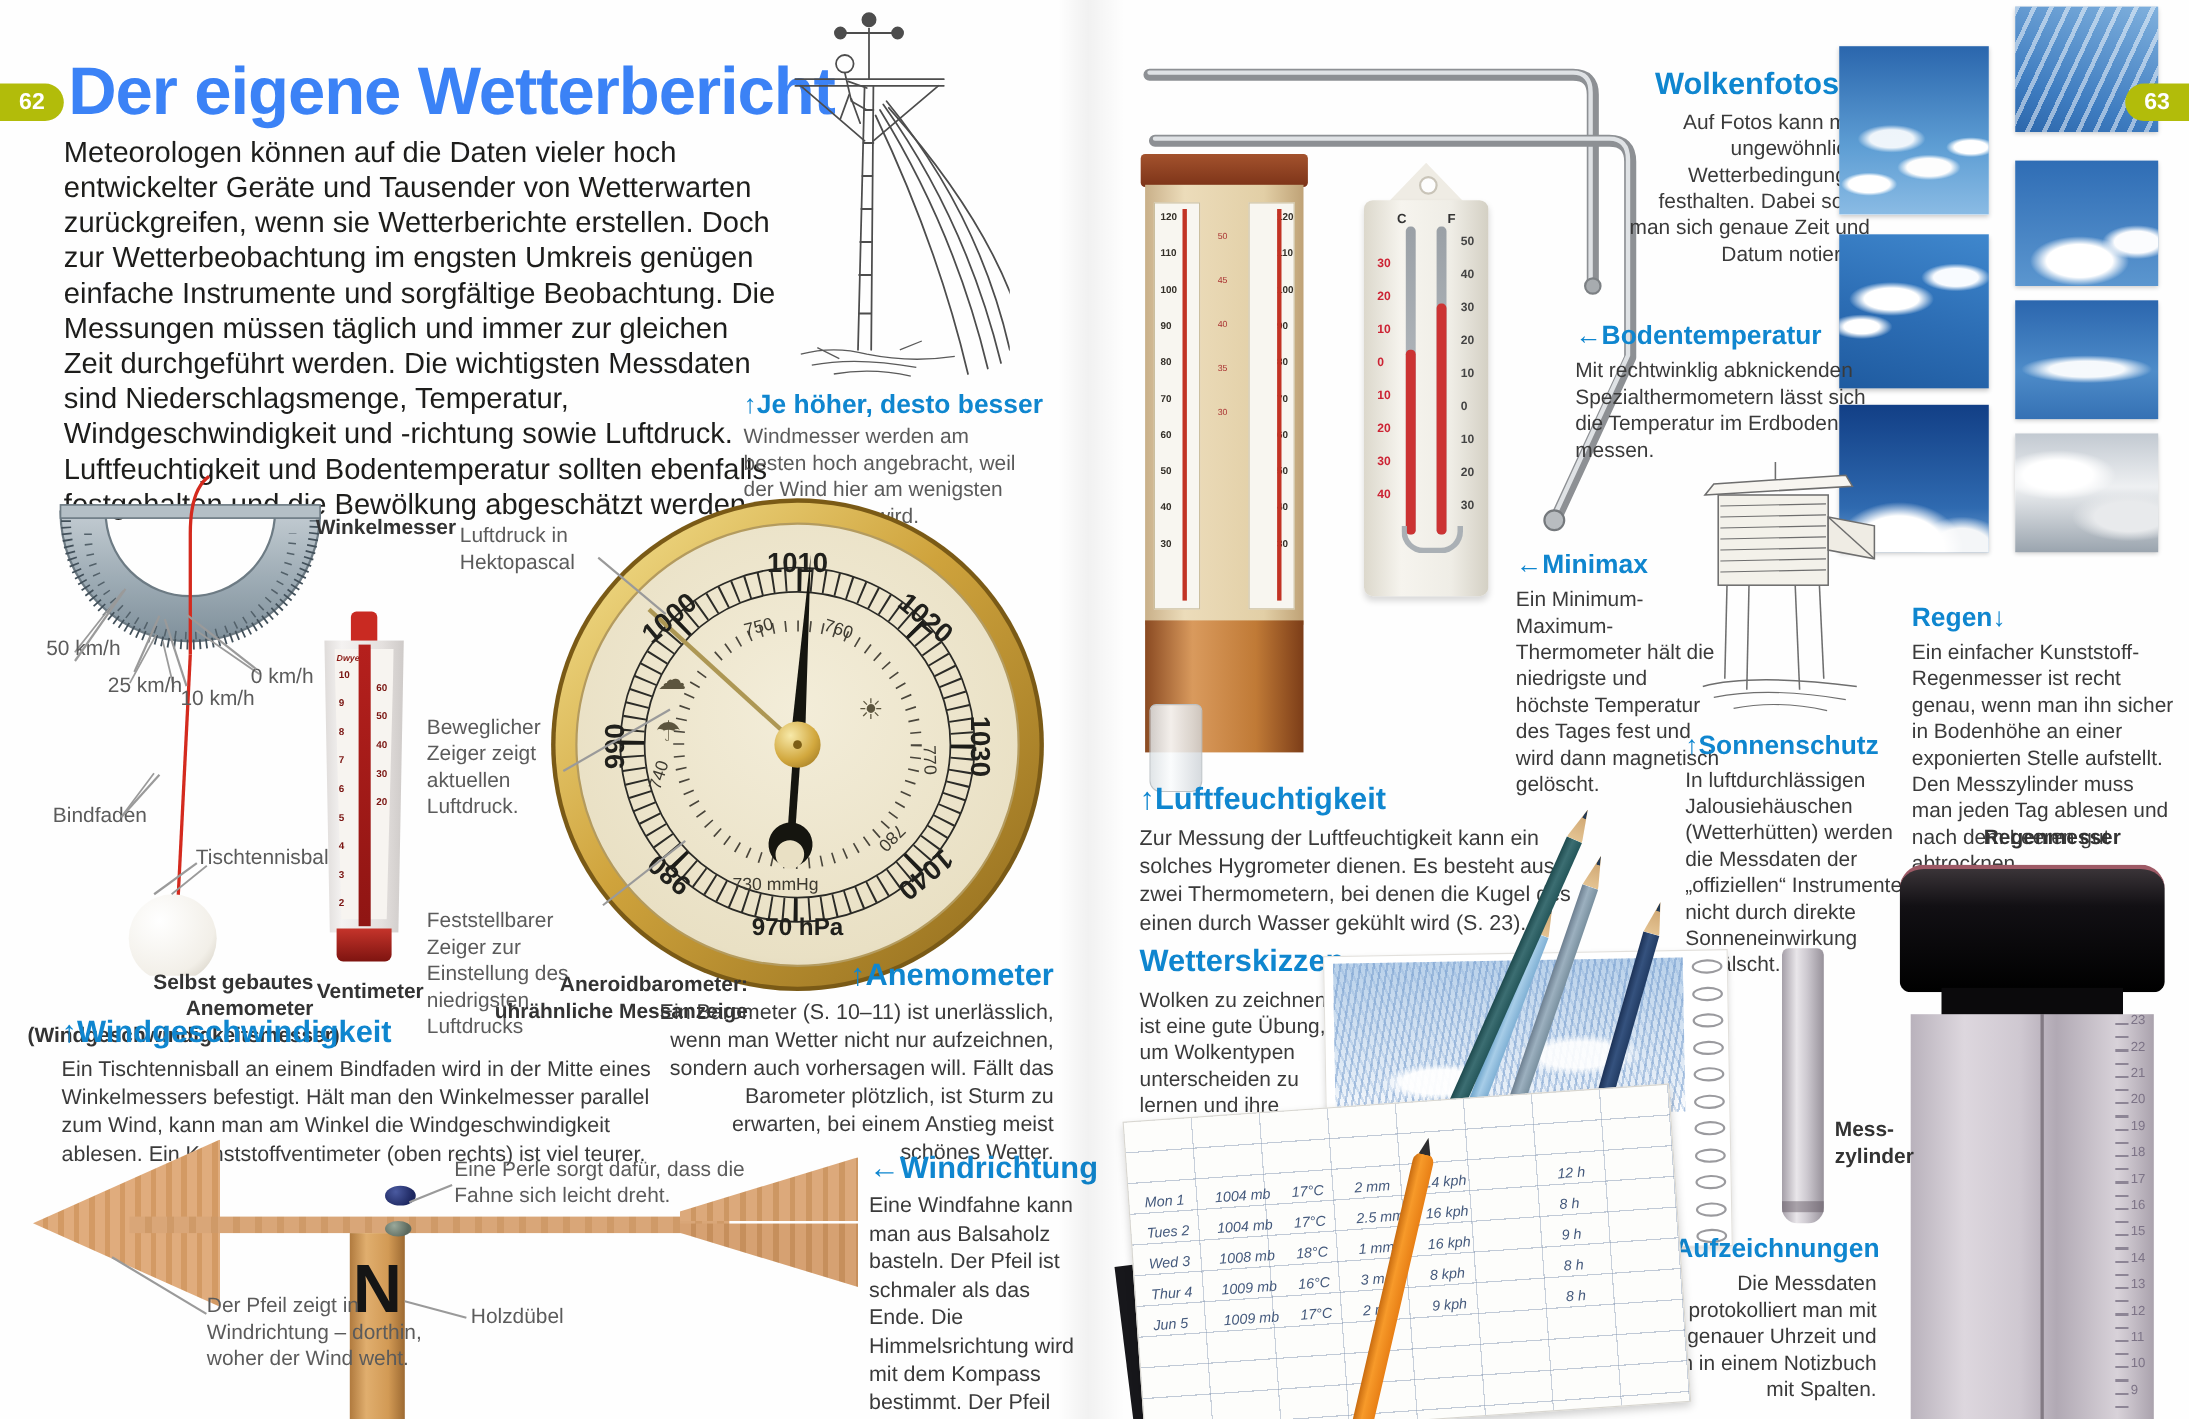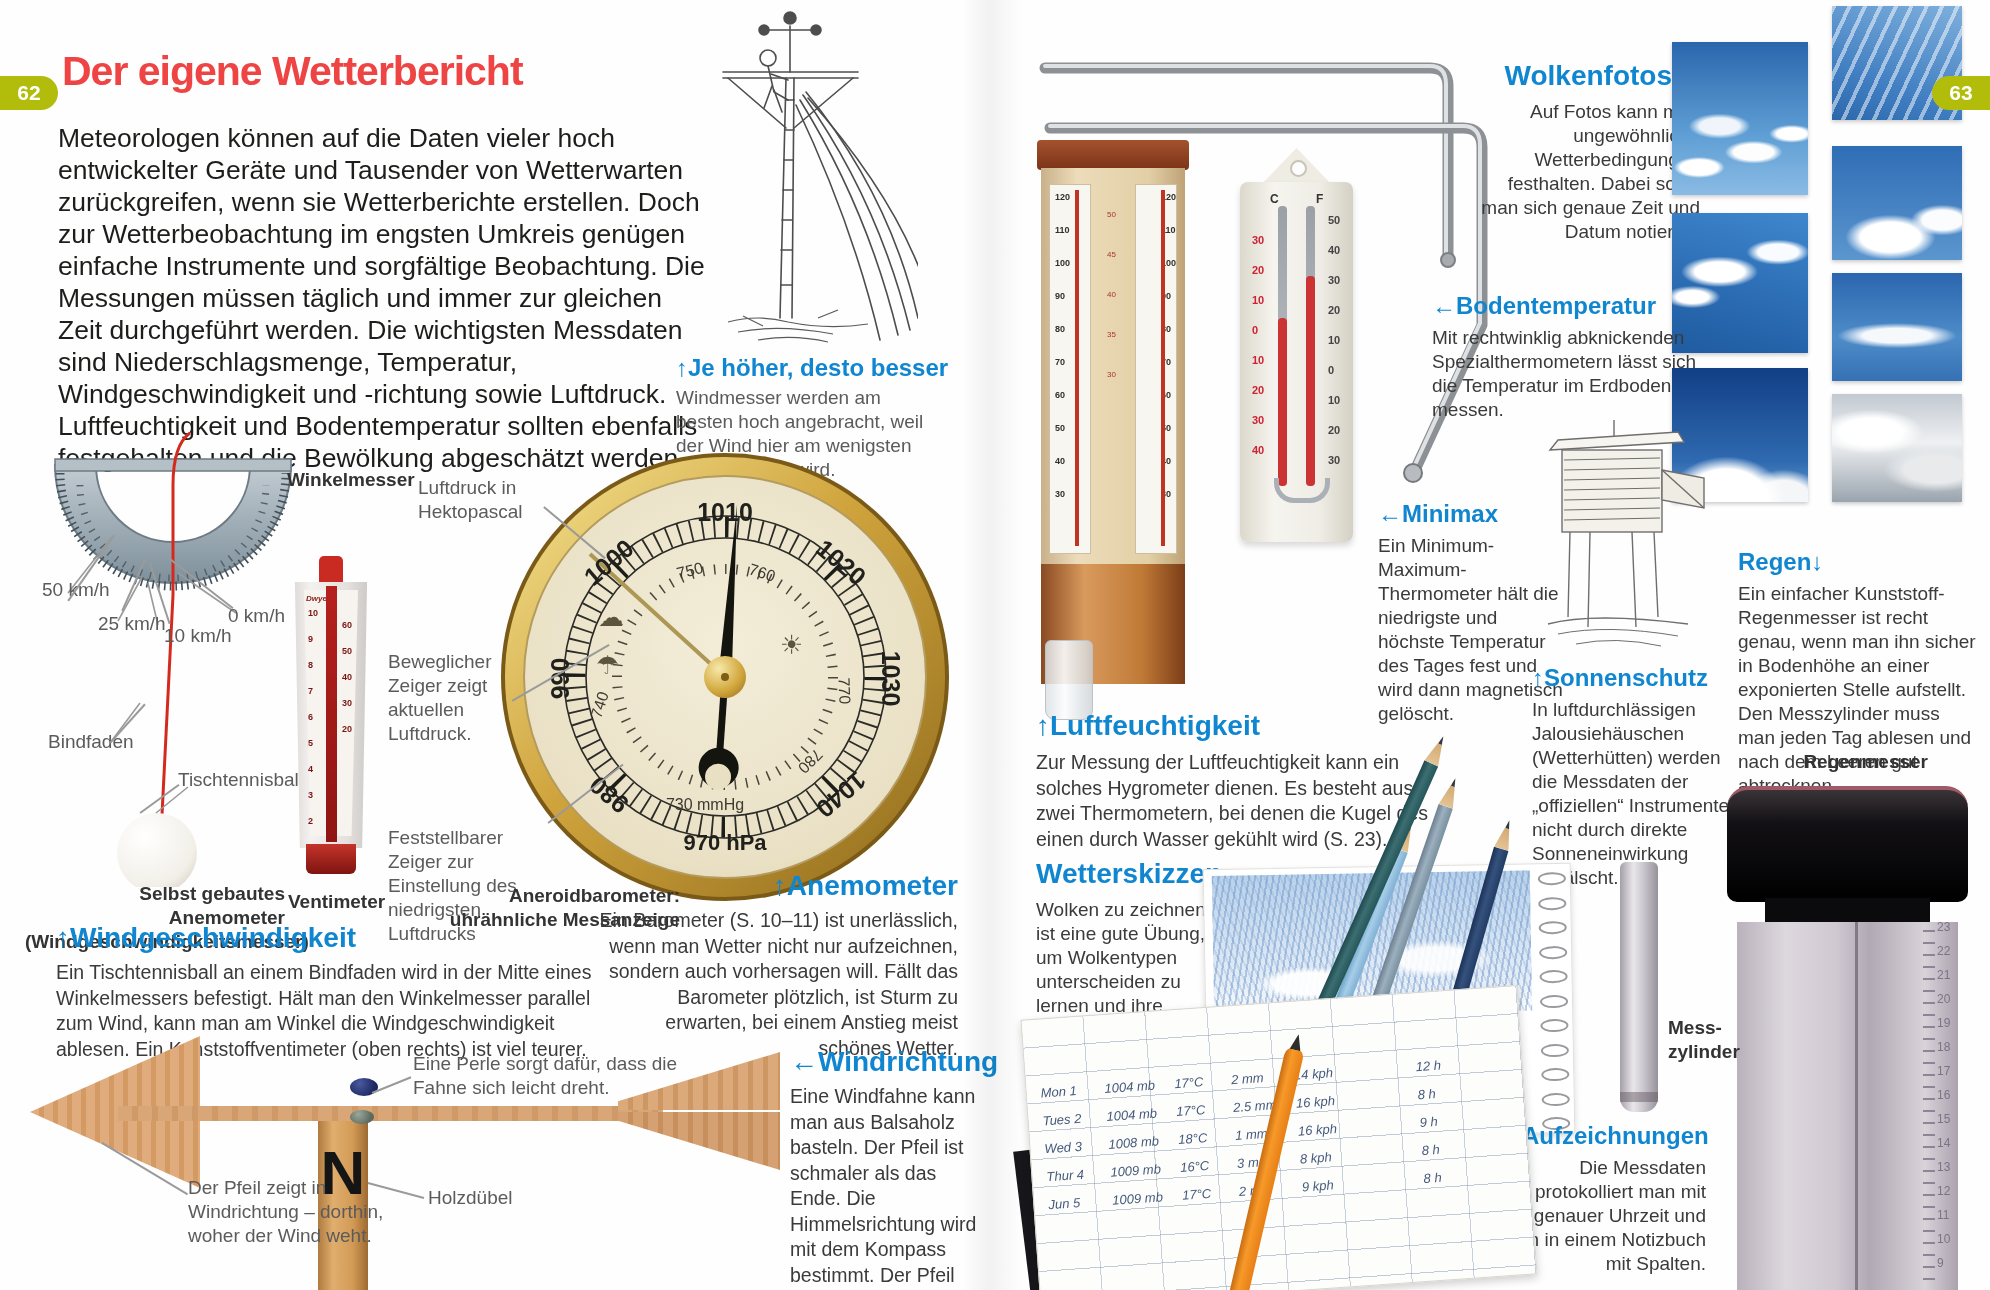--- a/index.html
+++ b/index.html
@@ -4,21 +4,21 @@
 <style>
   html,body{margin:0;padding:0;}
   body{width:1990px;height:1290px;position:relative;overflow:hidden;background:#fefefe;
        font-family:"Liberation Sans","DejaVu Sans",sans-serif;color:#222;}
   .abs{position:absolute;}
   
   .badge{width:58px;height:34px;background:#b2bc0a;color:#fff;font-weight:700;font-size:21px;
          display:flex;align-items:center;justify-content:center;z-index:30;}
   .badge-l{border-radius:0 17px 17px 0;}
   .badge-r{border-radius:17px 0 0 17px;align-items:center;}
-  .title{font-size:41px;font-weight:700;color:#ef4444;letter-spacing:-1px;}
+  .title{font-size:61px;font-weight:700;color:#3b82f6;letter-spacing:-1px;}
   .intro{font-size:26.5px;line-height:32px;color:#1d1d1b;}
   .h-blue{color:#0f86cf;font-weight:700;font-size:28px;line-height:32px;}
   .h-blue.sm{font-size:24px;}
   .h-blue.md{font-size:24px;}
   .body-txt{font-size:19.5px;line-height:25.5px;color:#3a3a3a;}
   .lbl{font-size:19px;color:#5b5b5b;line-height:24px;}
   .lbl-b{font-size:19px;color:#333;font-weight:700;line-height:24px;}
   .tr{text-align:right;}
   .tc{text-align:right;}
   .lead{position:absolute;height:1.6px;background:#9a9a9a;transform-origin:0 50%;z-index:5;}

